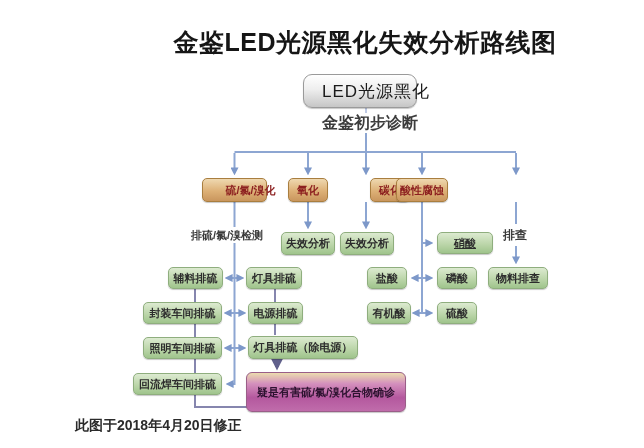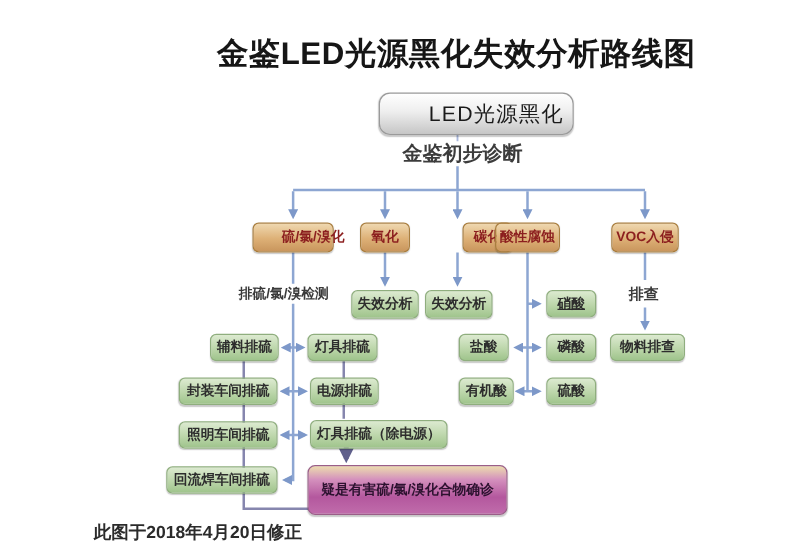--- a/index.html
+++ b/index.html
@@ -94,37 +94,36 @@
     <g stroke="#8686ae" stroke-width="2" fill="none">
       <path d="M195,289 V407 H310 V400" marker-end="url(#mp)"></path>
       <path d="M275,289 V335"></path>
     </g>
 
     <path d="M277,358 V367" stroke="#60608c" stroke-width="4" fill="none" marker-end="url(#mp)"></path>
   </svg>
 
   <div class="title">金鉴LED光源黑化失效分析路线图</div>
 
-  <div class="node box gray" style="left:303px;top:74px;width:156px;height:34px;padding-left:32px;">LED光源黑化</div>
+  <div class="node box gray" style="left:303px;top:74px;width:114px;height:34px;padding-left:32px;">LED光源黑化</div>
 
   <div class="diagnosis">金鉴初步诊断</div>
 
   <div class="node box tan" style="left:202px;top:178px;width:65px;height:24px;padding-left:32px;">硫/氯/溴化</div>
   <div class="node box tan" style="left:288px;top:178px;width:40px;height:24px;">氧化</div>
   <div class="node box tan" style="left:346px;top:178px;width:40px;height:24px;margin-left:24px;">碳化</div>
   <div class="node box tan" style="left:396px;top:178px;width:52px;height:24px;">酸性腐蚀</div>
-  <div class="node box tan" style="left:489px;top:178px;width:54px;height:24px;">VOC入侵</div>
 
   <div class="node flowlabel" style="left:183px;top:227px;width:88px;height:16px;font-size:11px;">排硫/氯/溴检测</div>
   <div class="node flowlabel" style="left:501px;top:227px;width:28px;height:16px;font-size:12px;">排查</div>
 
   <div class="node box green" style="left:281px;top:232px;width:54px;height:23px;">失效分析</div>
   <div class="node box green" style="left:340px;top:232px;width:54px;height:23px;">失效分析</div>
 
-  <div class="node box green" style="left:437px;top:232px;width:40px;height:22px;text-decoration:underline;">硝酸</div>
+  <div class="node box green" style="left:437px;top:232px;width:56px;height:22px;text-decoration:underline;">硝酸</div>
   <div class="node box green" style="left:367px;top:267px;width:40px;height:22px;">盐酸</div>
   <div class="node box green" style="left:437px;top:267px;width:40px;height:22px;">磷酸</div>
   <div class="node box green" style="left:367px;top:302px;width:44px;height:22px;">有机酸</div>
   <div class="node box green" style="left:437px;top:302px;width:40px;height:22px;">硫酸</div>
 
   <div class="node box green" style="left:488px;top:267px;width:60px;height:22px;">物料排查</div>
 
   <div class="node box green" style="left:168px;top:267px;width:55px;height:22px;">辅料排硫</div>
   <div class="node box green" style="left:246px;top:267px;width:56px;height:22px;">灯具排硫</div>
   <div class="node box green" style="left:143px;top:302px;width:79px;height:22px;">封装车间排硫</div>

